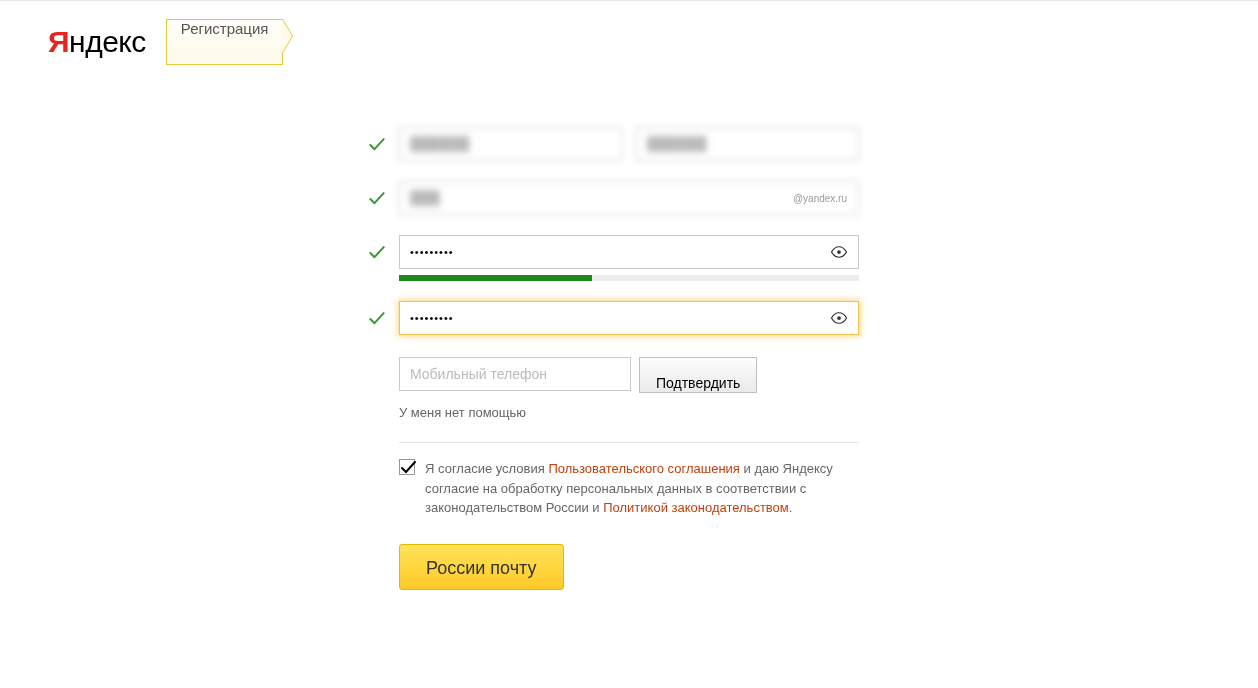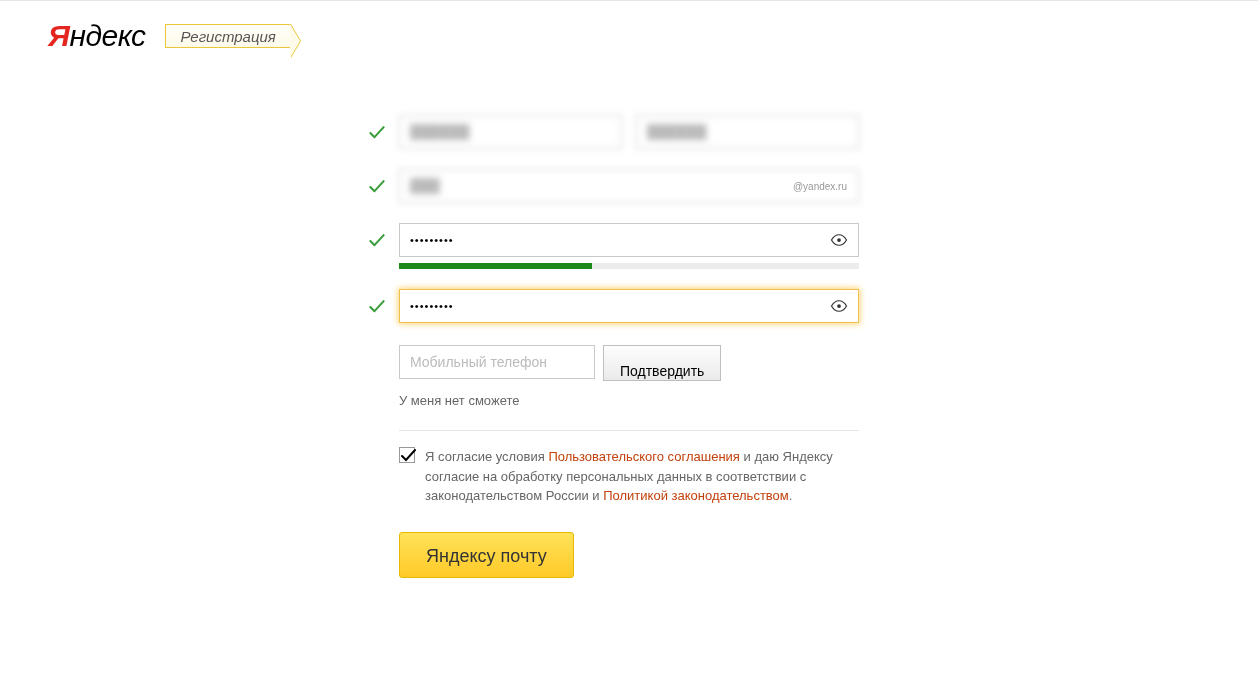--- a/index.html
+++ b/index.html
@@ -6,34 +6,32 @@
     body {
       font-family: Arial, Helvetica, sans-serif;
       background: #ffffff;
       color: #333;
       border-top: 1px solid #e5e5e5;
     }
     .header {
       display: flex;
       align-items: center;
       padding: 18px 28px 12px 48px;
-      font-style: italic;
     }
     .logo {
       font-size: 30px;
       font-weight: 400;
       letter-spacing: -0.5px;
     }
     .logo .y { color: #e52620; font-weight: bold; }
     .logo .rest { color: #000; }
     .badge {
       margin-left: 20px;
       display: inline-flex;
-      align-items: center;
-      height: 24px;
+      height: 46px;
       padding: 0 14px 0 14px;
       border: 1px solid #e8c73b;
       background: linear-gradient(#fffef9,#fffbea);
       font-size: 15px;
       color: #555;
       position: relative;
     }
     .badge::after {
       content: '';
       position: absolute;
@@ -123,21 +121,21 @@
       border: 1px solid #f0c14b !important;
       box-shadow: 0 0 6px 1px rgba(255,200,80,0.8);
     }
     .hint {
       font-size: 13px;
       color: #999;
       margin-bottom: 10px;
     }
     .phone-row { display: flex; gap: 8px; margin-bottom: 12px; }
     .phone-row input {
-      width: 196px;
+      width: 232px;
       color: #999;
     }
     .btn-confirm {
       height: 34px;
       padding: 17px 16px;
       border: 1px solid #bfbfbf;
       background: linear-gradient(#fdfdfd,#eaeaea);
       font-size: 14px;
       cursor: pointer;
       font-family: Arial, Helvetica, sans-serif;
@@ -250,28 +248,28 @@
         </svg>
     </span>
   </div>
 
 
   <div class="phone-row">
     <input type="text" placeholder="Мобильный телефон" style="">
     <button class="btn-confirm">Подтвердить</button>
   </div>
 
-  <div class="no-phone">У меня нет сможете</div>
+  <div class="no-phone">У меня нет помощью</div>
 
   <hr class="divider">
 
   <div class="terms">
     <span class="cbwrap">
       <svg viewBox="0 0 16 16" width="16" height="16">
           <path d="M2 8 L6 12 L15 2" stroke="#000" stroke-width="2" fill="none" stroke-linecap="round"></path>
         </svg>
     </span>
     <span>Я согласие условия </span><a>Пользовательского соглашения</a><span> и даю Яндексу согласие на обработку персональных данных в соответствии с законодательством России и </span><a>Политикой законодательством</a><span>.</span>
   </div>
 
-  <button class="btn-primary">Яндексу почту</button>
+  <button class="btn-primary">России почту</button>
 
 </div>
 
 </body></html>

